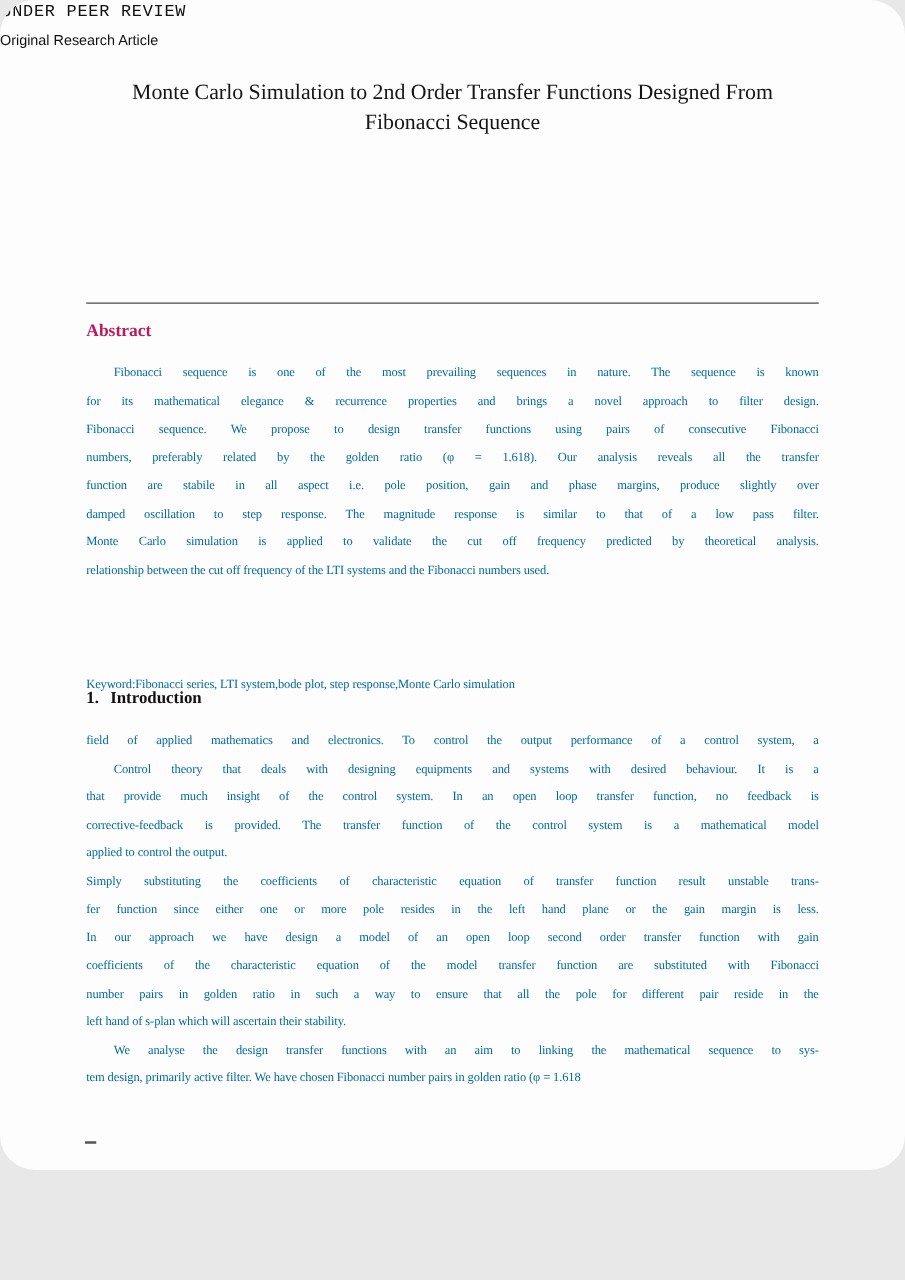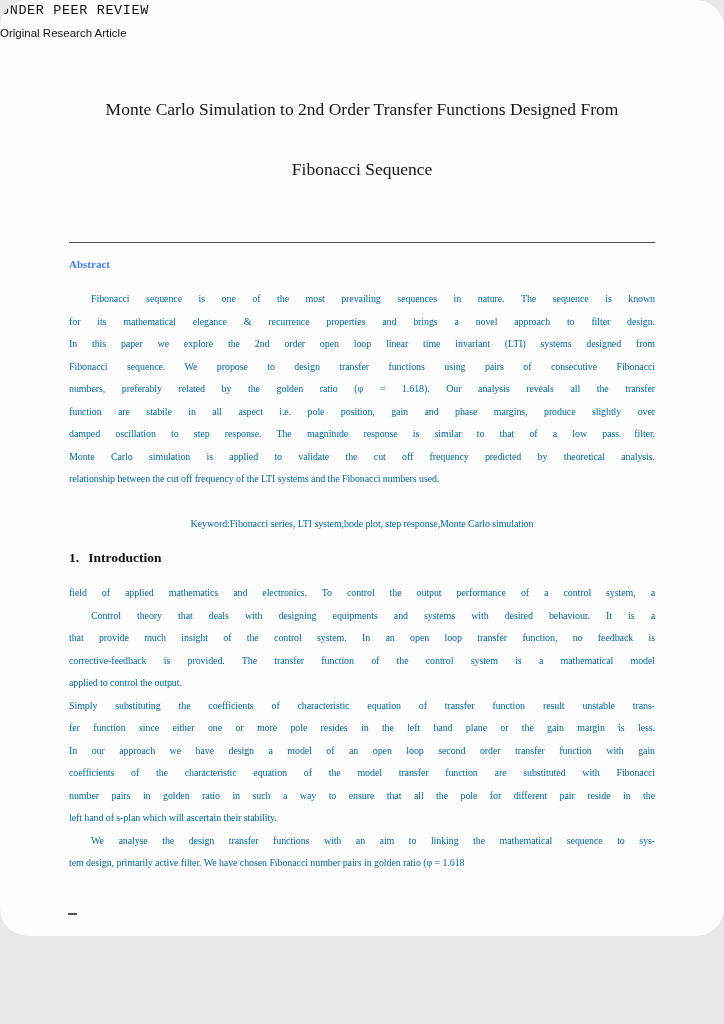--- a/index.html
+++ b/index.html
@@ -39,49 +39,49 @@
     top: 62px;
     left: 0;
     width: 724px;
     margin: 0;
     text-align: center;
     font-size: 17.5px;
     font-weight: normal;
     line-height: 23.5px;
     color: #151515;
   }
-  .title-line { display: block; margin-top: 36px; }
+  .title-line { display: block; }
   .rule {
     position: absolute;
     left: 69px;
     top: 242px;
     width: 586px;
     height: 1px;
     background: #4a4a4a;
   }
   .abs-heading {
     position: absolute;
     left: 69px;
     top: 258px;
     margin: 0;
-    font-size: 11px;
+    font-size: 14px;
     font-weight: bold;
-    color: #3b82f6;
+    color: #be185d;
   }
   .textcol {
     position: absolute;
     left: 69px;
     width: 586px;
     font-size: 10px;
     letter-spacing: -0.1px;
     line-height: 22.5px;
     color: #0369a1;
   }
   .abs-body { top: 288px; }
-  .keyword-line { top: 513px; text-align: center; }
+  .keyword-line { top: 537px; text-align: left; }
   .line { text-align: justify; text-align-last: justify; }
   .line.endp { text-align-last: left; }
   .line.indent { text-indent: 22px; }
   .sec-heading {
     position: absolute;
     left: 69px;
     top: 550px;
     margin: 0;
     font-size: 13.5px;
     font-weight: bold;
@@ -112,21 +112,20 @@
     <span class="title-line">Fibonacci Sequence</span>
   </h1>
 
   <div class="rule"></div>
 
   <h2 class="abs-heading">Abstract</h2>
 
   <div class="textcol abs-body">
       <div class="line indent">Fibonacci sequence is one of the most prevailing sequences in nature. The sequence is known</div>
       <div class="line">for its mathematical elegance &amp; recurrence properties and brings a novel approach to filter design.</div>
-      <div class="line">In this paper we explore the 2nd order open loop linear time invariant (LTI) systems designed from</div>
       <div class="line">Fibonacci sequence. We propose to design transfer functions using pairs of consecutive Fibonacci</div>
       <div class="line">numbers, preferably related by the golden ratio (φ = 1.618). Our analysis reveals all the transfer</div>
       <div class="line">function are stabile in all aspect i.e. pole position, gain and phase margins, produce slightly over</div>
       <div class="line">damped oscillation to step response. The magnitude response is similar to that of a low pass filter.</div>
       <div class="line">Monte Carlo simulation is applied to validate the cut off frequency predicted by theoretical analysis.</div>
       <div class="line endp">relationship between the cut off frequency of the LTI systems and the Fibonacci numbers used.</div>
     </div>
 
   <div class="textcol keyword-line">Keyword:Fibonacci series, LTI system,bode plot, step response,Monte Carlo simulation</div>
 

